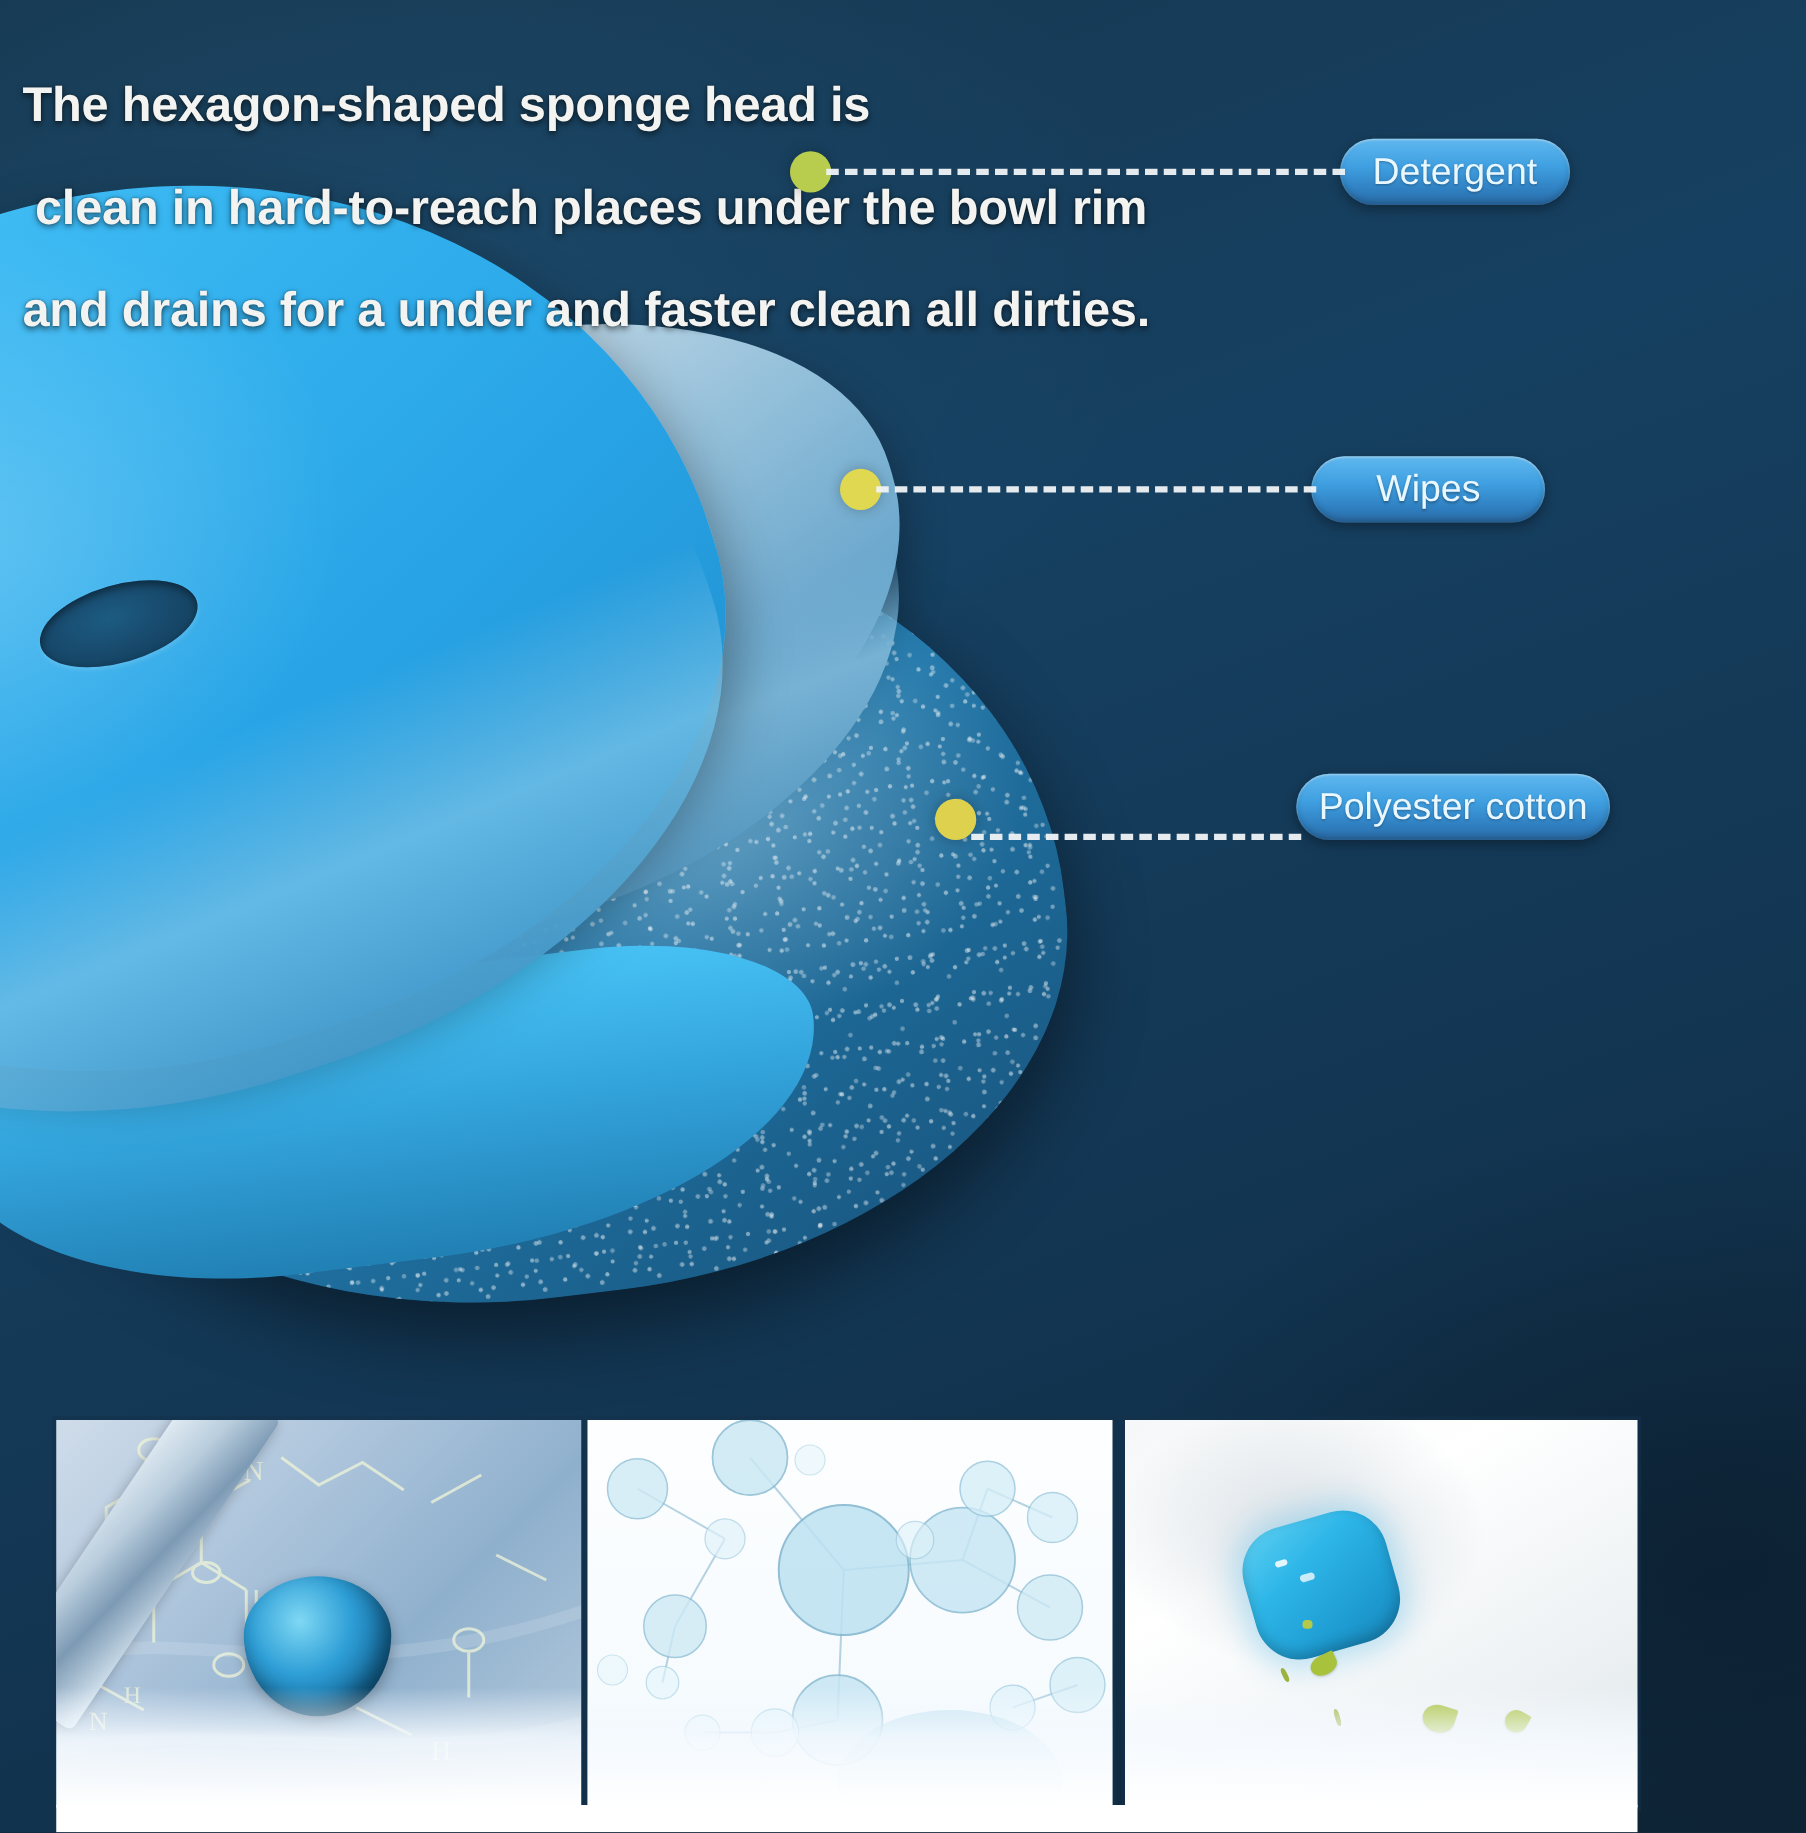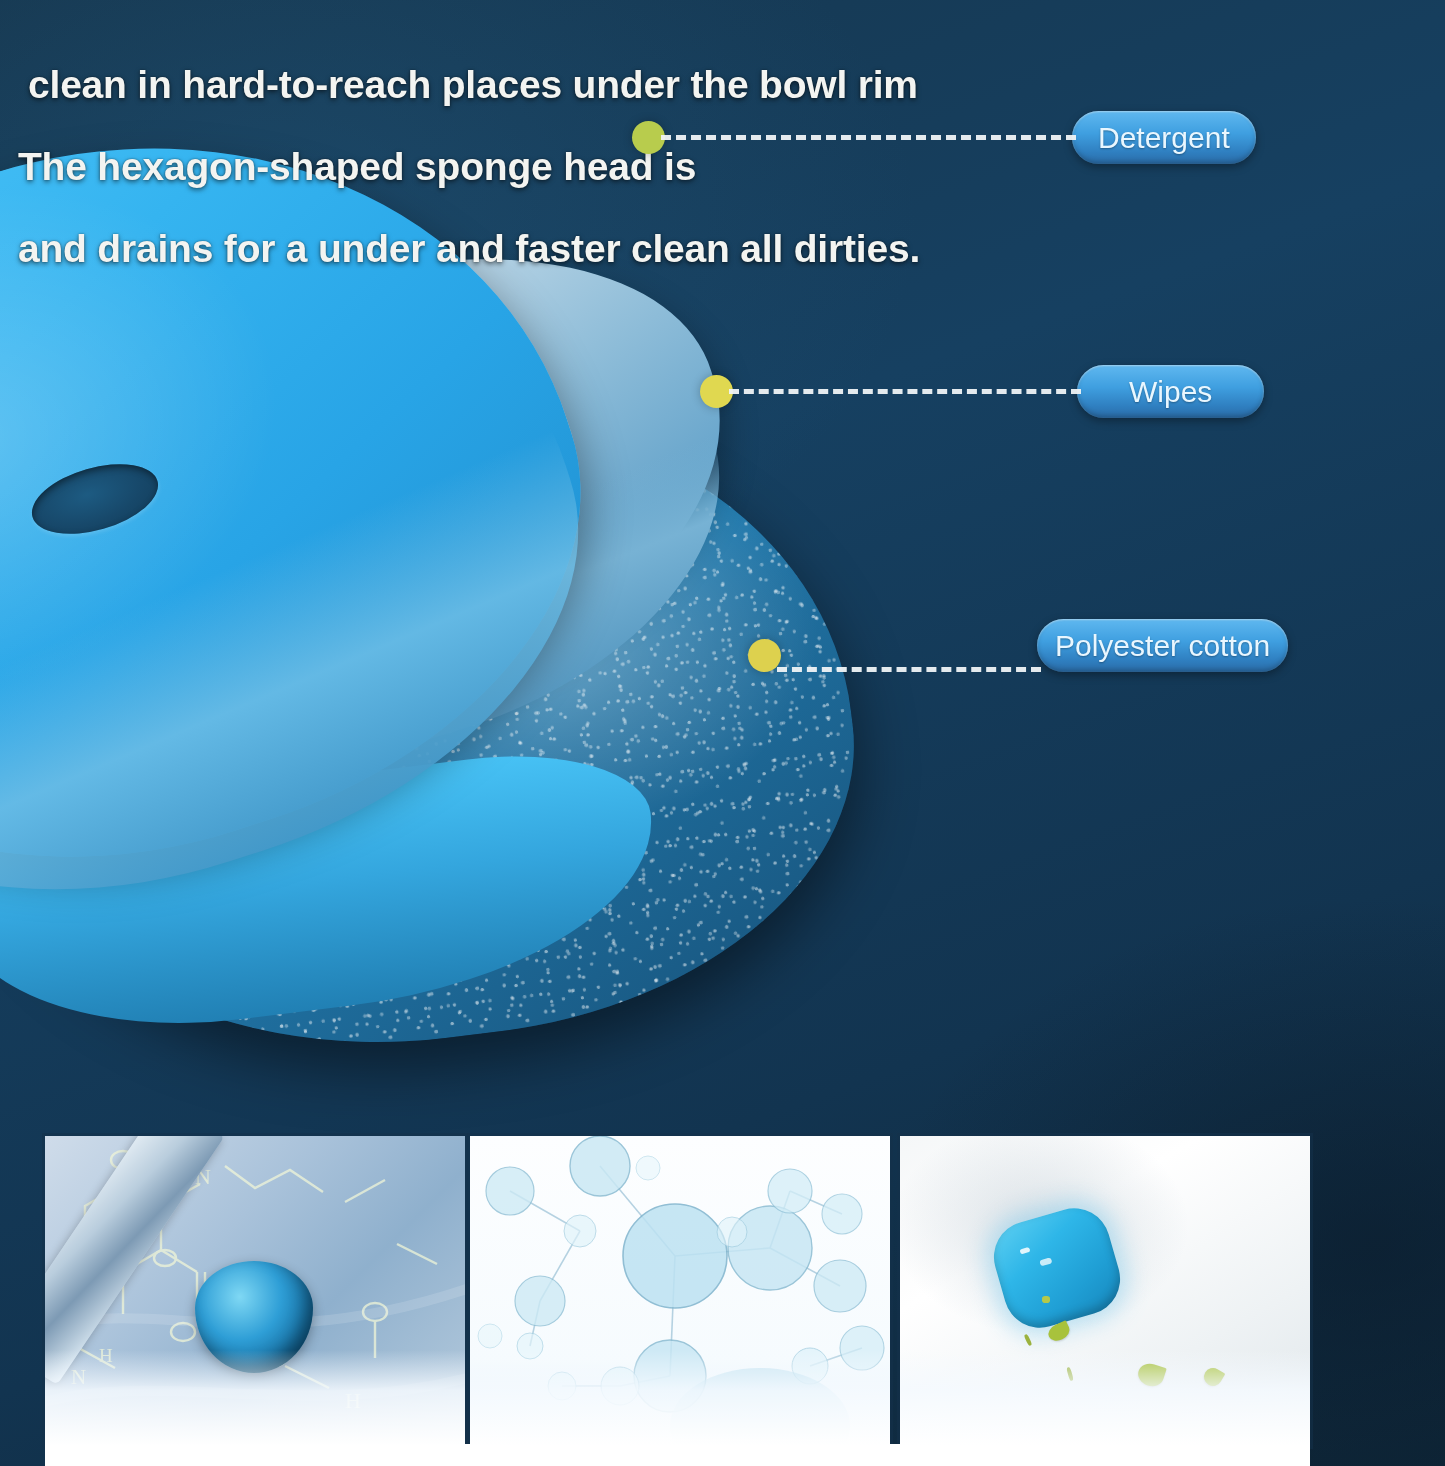--- a/index.html
+++ b/index.html
@@ -309,32 +309,32 @@
     <div class="layer-bottom"></div>
     <div class="layer-bottom-rim"></div>
     <div class="layer-middle"></div>
     <div class="layer-middle-edge"></div>
     <div class="layer-top"></div>
     <div class="layer-top-edge"></div>
     <div class="sponge-hole"></div>
   </div>
 
   <div class="headline">
+    <span class="ln">The hexagon-shaped sponge head is</span>
     <span class="ln indent">clean in hard-to-reach places under the bowl rim</span>
-    <span class="ln">The hexagon-shaped sponge head is</span>
     <span class="ln">and drains for a under and faster clean all dirties.</span>
   </div>
 
   <div class="callout" style="left:632px; top:111px;align-items:center;">
     <div class="callout-dot" style="background:#b8cc4d;"></div>
     <div class="callout-line" style="width:415px;"></div>
     <div class="callout-badge">Detergent</div>
   </div>
 
-  <div class="callout" style="left:700px; top:365px;">
+  <div class="callout" style="left:672px; top:365px;">
     <div class="callout-dot" style="background:#e0d850;"></div>
     <div class="callout-line" style="width:352px;"></div>
     <div class="callout-badge" style="padding:0 52px;">Wipes</div>
   </div>
 
   <div class="callout" style="left:748px; top:619px;align-items:flex-end;">
     <div class="callout-dot" style="background:#ddd14e;"></div>
     <div class="callout-line" style="width:264px;"></div>
     <div class="callout-badge" style="padding:0 18px;">Polyester cotton</div>
   </div>

